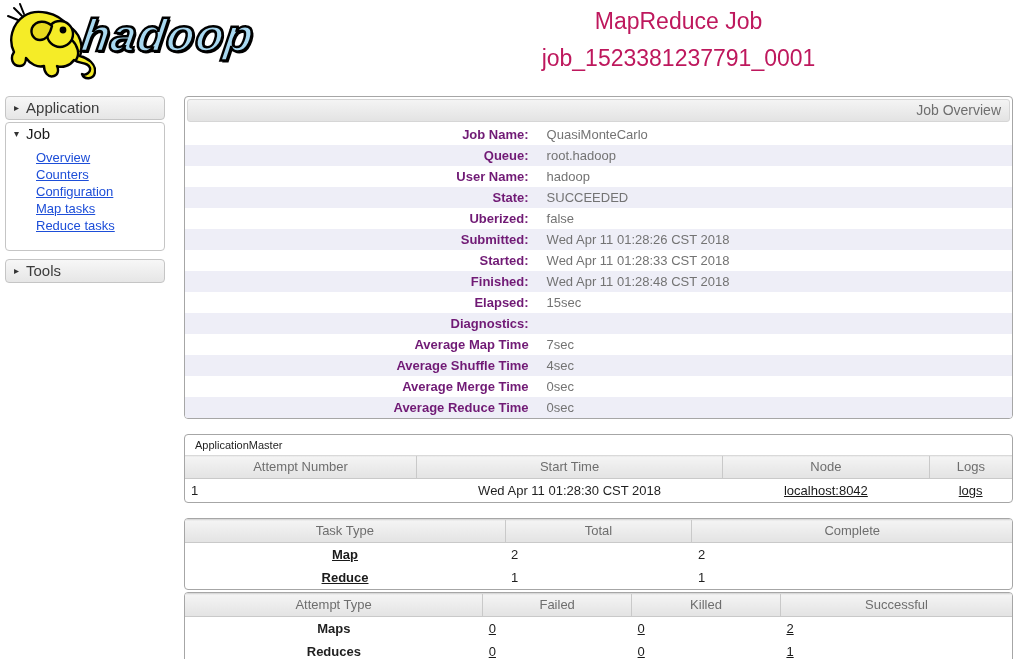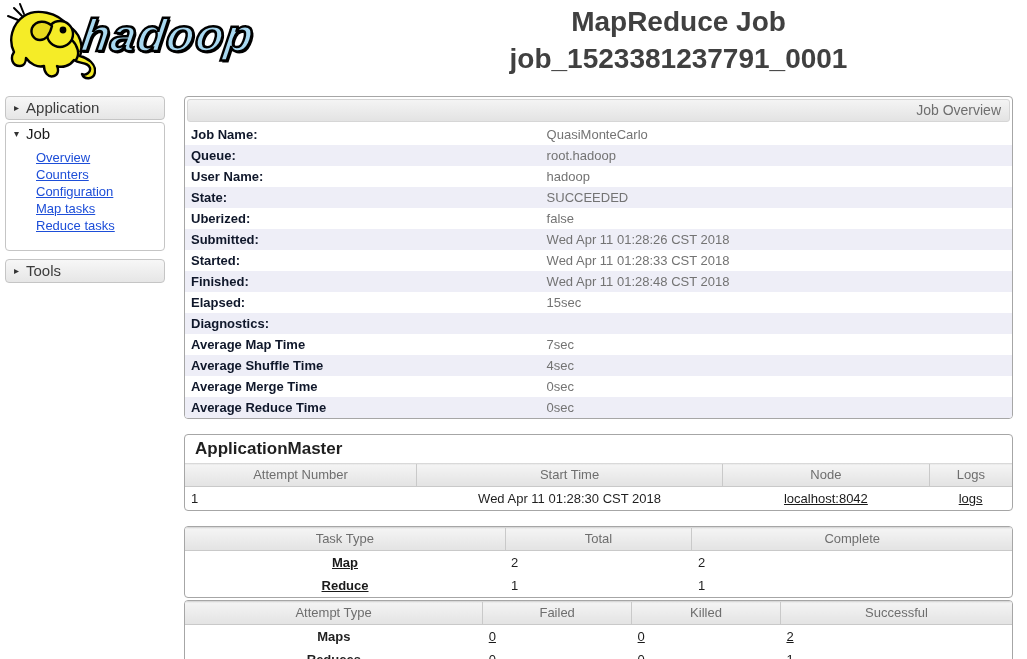--- a/index.html
+++ b/index.html
@@ -15,21 +15,21 @@
   .logo { width:330px; flex:0 0 330px; display:flex; align-items:flex-start; padding-top:2px; position:relative; }
   .logo svg { display:block; }
   .logo-text {
     font-size:46px; font-weight:bold; font-style:italic; letter-spacing:1px;
     color:#a8d8f0; -webkit-text-stroke:2.5px #000;
     text-shadow:2px 2px 0 #000;
     transform:skewX(-8deg); margin-left:-14px; margin-top:6px;
     font-family:"Liberation Sans",sans-serif;
   }
   .title-wrap { flex:1; text-align:center; padding-top:3px; }
-  .title-wrap h1 { font-size:28px; line-height:37px; font-weight:bold; color:#404040; }
+  .title-wrap h1 { font-size:23px; line-height:37px; font-weight:normal; color:#be185d; }
 
   
   .content { display:flex; align-items:flex-start; }
   .sidebar { width:160px; flex:0 0 160px; margin-left:5px; }
   .main { flex:1; margin-left:19px; margin-right:14px; }
 
   
   .acc-header {
     background:linear-gradient(#f7f7f7,#e6e6e6);
     border:1px solid #c5c5c5; border-radius:4px;
@@ -48,31 +48,31 @@
   
   .panel { border:1px solid #a6a6a6; border-radius:4px; overflow:hidden; background:#fff; }
   .panel-header {
     margin:2px; background:linear-gradient(#f4f4f4,#e3e3e3);
     border:1px solid #d6d6d6; border-radius:3px;
     color:#6e6e6e; text-align:right; padding:2px 8px 3px; font-size:14px;
   }
   table { width:100%; border-collapse:collapse; font-size:13px; }
   td,th { padding:3px 6px; }
   .ov-table tr:nth-child(even) { background:#eeeef7; }
-  .ov-label { width:43%; font-weight:bold; color:#0f172a; padding-right:12px; white-space:nowrap; }
+  .ov-label { width:43%; text-align:right; font-weight:bold; color:#701a75; padding-right:12px; white-space:nowrap; }
   .ov-value { text-align:left; color:#737373; }
 
   .grid-head th {
     background:linear-gradient(#f4f4f4,#e3e3e3);
     color:#6e6e6e; font-weight:normal; text-align:center;
     border-bottom:1px solid #c9c9c9; border-top:1px solid #d9d9d9;
     padding:3px 6px 4px; cursor:pointer;
   }
   .grid-head th + th { border-left:1px solid #c9c9c9; }
-  .am-title td { font-weight:bold; padding:4px 10px; font-size:17px; }
+  .am-title td { font-weight:normal; padding:4px 10px; font-size:11px; }
   .data-row td { padding:4px 6px; }
   a.cell-link { color:#1a1a1a; text-decoration:underline; cursor:pointer; }
   .bold { font-weight:bold; }
   .center { text-align:center; }
   .mt16 { margin-top:15px; }
   .mt2 { margin-top:2px; }
 
   
   .am-c1{width:28%;} .am-c2{width:37%;} .am-c3{width:25%;} .am-c4{width:10%;}
   .tk-c1{width:38.7%;margin-left:34px;} .tk-c2{width:22.6%;} .tk-c3{width:38.7%;}

